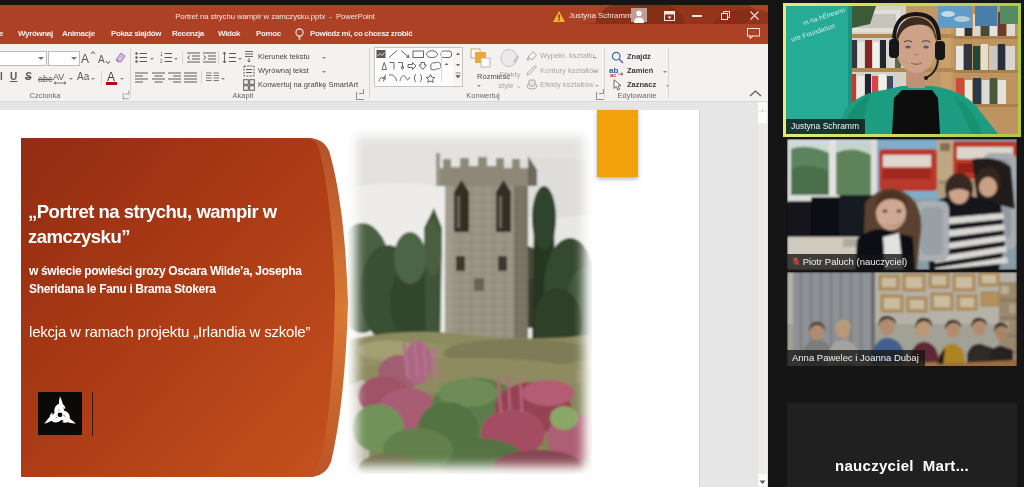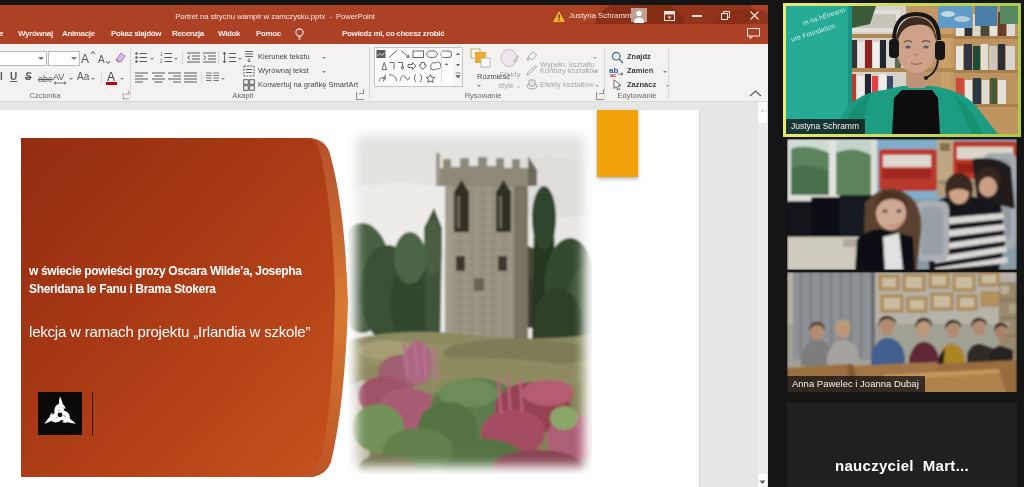--- a/index.html
+++ b/index.html
@@ -68,21 +68,21 @@
   <div class="tab" style="left:18px;">Wyrównaj</div>
   <div class="tab" style="left:62px;">Animacje</div>
   <div class="tab" style="left:111px;">Pokaz slajdów</div>
   <div class="tab" style="left:172px;">Recenzja</div>
   <div class="tab" style="left:218px;">Widok</div>
   <div class="tab" style="left:256px;">Pomoc</div>
   <svg class="abs" style="left:294px;top:4px;width:11px;height:13px" viewBox="0 0 11 13">
       <circle cx="5.5" cy="4.5" r="3.6" fill="none" stroke="#F6EDE9" stroke-width="1.1"></circle>
       <path d="M4 9 L7 9 M4.4 11 L6.6 11" stroke="#F6EDE9" stroke-width="1"></path>
     </svg>
-  <div class="tab" style="left:310px;margin-left:32px;">Powiedz mi, co chcesz zrobić</div>
+  <div class="tab" style="left:310px;">Powiedz mi, co chcesz zrobić</div>
   <svg class="abs" style="left:747px;top:4px;width:13px;height:11px" viewBox="0 0 13 11">
       <rect x="0.5" y="0.5" width="12" height="7.5" fill="none" stroke="#F6EDE9"></rect>
       <path d="M3 8 L3 10.8 L6 8" fill="none" stroke="#F6EDE9"></path>
     </svg>
 </div>
 
 <div class="abs" id="ribbon">
 
   <div class="combo" style="left:-6px;top:7px;width:51px;"></div>
   <div class="combo" style="left:48px;top:7px;width:30px;"></div>
@@ -227,34 +227,34 @@
   <svg class="abs" style="left:500px;top:4px;width:20px;height:20px" viewBox="0 0 20 20">
       <ellipse cx="9" cy="10" rx="8" ry="8.5" fill="#EFE6EE" stroke="#C9BFC8"></ellipse>
       <path d="M13 13 L18 7 L19 9 L15 15 Z" fill="#C9BFC8"></path>
     </svg>
   <div class="rtextd" style="left:485px;top:26px;width:50px;text-align:center;">Efekty</div>
   <div class="rtextd" style="left:485px;top:37px;width:50px;text-align:center;">style <span style="font-size:7px">⌄</span></div>
   <svg class="abs" style="left:526px;top:6px;width:12px;height:12px" viewBox="0 0 12 12">
       <path d="M2 7 L7 1.5 L10.5 5 L6 10 Z" fill="none" stroke="#AAA8A6"></path>
       <path d="M1 8 C0 10 2 11.5 3 10 C3.8 8.8 2 7.5 1 8 Z" fill="#AAA8A6"></path>
     </svg>
-  <div class="rtextd" style="left:540px;top:16px;text-align:center;">Wypełn. kształtu</div>
+  <div class="rtextd" style="left:540px;top:7px;text-align:center;">Wypełn. kształtu</div>
   <div class="dd" style="left:593px;top:13px;border-top-color:#AAA8A6;"></div>
   <svg class="abs" style="left:526px;top:20px;width:12px;height:12px" viewBox="0 0 12 12">
       <path d="M1 11 L3 10.5 L10.5 3 L9 1.5 L1.5 9 Z" fill="none" stroke="#AAA8A6"></path>
     </svg>
   <div class="rtextd" style="left:540px;top:22px;">Kontury kształtów</div>
   <div class="dd" style="left:593px;top:27px;border-top-color:#AAA8A6;"></div>
   <svg class="abs" style="left:526px;top:34px;width:12px;height:12px" viewBox="0 0 12 12">
       <ellipse cx="6" cy="8" rx="5" ry="3" fill="none" stroke="#AAA8A6"></ellipse>
       <rect x="3" y="2" width="6" height="6" rx="1" fill="#E8E6E4" stroke="#AAA8A6"></rect>
     </svg>
   <div class="rtextd" style="left:540px;top:36px;">Efekty kształtów</div>
   <div class="dd" style="left:595px;top:41px;border-top-color:#AAA8A6;"></div>
-  <div class="glabel" style="left:423px;">Rysowanie</div>
+  <div class="glabel" style="left:423px;">Konwertuj</div>
   <div class="launch" style="left:596px;top:48px;"></div>
   <div class="vsep" style="left:604px;top:4px;height:50px;"></div>
 
   <svg class="abs" style="left:611px;top:7px;width:13px;height:13px" viewBox="0 0 13 13">
       <circle cx="5.2" cy="5.2" r="3.8" fill="none" stroke="#3B6EA5" stroke-width="1.2"></circle>
       <path d="M8 8 L12 12" stroke="#3B6EA5" stroke-width="1.4"></path>
     </svg>
   <div class="rtext" style="left:627px;top:8px;font-weight:600;color:#3B3A39;">Znajdź</div>
   <svg class="abs" style="left:609px;top:21px;width:15px;height:12px" viewBox="0 0 15 12">
       <text x="0" y="8" font-size="8" font-weight="bold" fill="#2B579A" font-family="Liberation Sans">ab</text>
@@ -287,20 +287,21 @@
       </linearGradient>
       <linearGradient id="pb" x1="0" y1="0" x2="0" y2="1">
         <stop offset="0" stop-color="#B5502A"></stop>
           <stop offset="0.5" stop-color="#D87A33"></stop>
           <stop offset="1" stop-color="#BC5528"></stop>
       </linearGradient>
     </defs>
     <path d="M0,0 L290,0 Q305,2 309,16 Q324,70 327,165 Q324,265 310,324 Q305,337 292,339 L0,339 Z" fill="url(#pb)"></path>
     <path d="M0,0 L284,0 Q295,0 298,11 Q311,60 314,155 Q313,240 304,300 Q299,332 286,339 L0,339 Z" fill="url(#pg)"></path>
   </svg>
+  <div class="abs" style="left:28px;top:90px;width:290px;font-size:18.5px;font-weight:700;color:#FFFFFF;line-height:24.5px;letter-spacing:-0.5px;">„Portret na strychu, wampir w zamczysku”</div>
   <div class="abs" style="left:29px;top:153px;width:320px;font-size:12px;font-weight:700;color:#FFFFFF;line-height:17.5px;letter-spacing:-0.35px;">w świecie powieści grozy Oscara Wilde’a, Josepha<br>Sheridana le Fanu i Brama Stokera</div>
   <div class="abs" style="left:29px;top:213px;width:310px;font-size:15px;color:#FFFFFF;letter-spacing:-0.2px;">lekcja w ramach projektu „Irlandia w szkole”</div>
 
   <div class="abs" style="left:38px;top:282px;width:44px;height:43px;background:#0C0A08;">
     <svg style="width:44px;height:43px" viewBox="0 0 44 43">
       <g fill="#FFFFFF">
         <g transform="translate(22,22.5) scale(1.22)">
           <path id="bl" d="M0,-15 C3,-8 4,-3.5 2.8,1.5 C1.5,6 -3.8,8 -7,5.2 C-9.4,3 -8.6,-0.8 -5.6,-1.6 C-7.4,0.6 -6.5,3.2 -4,3.1 C-1.2,3 -0.2,-0.2 -0.7,-4 C-1.2,-8.3 -0.9,-11.5 0,-15 Z"></path>
           <path d="M0,-15 C3,-8 4,-3.5 2.8,1.5 C1.5,6 -3.8,8 -7,5.2 C-9.4,3 -8.6,-0.8 -5.6,-1.6 C-7.4,0.6 -6.5,3.2 -4,3.1 C-1.2,3 -0.2,-0.2 -0.7,-4 C-1.2,-8.3 -0.9,-11.5 0,-15 Z" transform="rotate(120)"></path>
           <path d="M0,-15 C3,-8 4,-3.5 2.8,1.5 C1.5,6 -3.8,8 -7,5.2 C-9.4,3 -8.6,-0.8 -5.6,-1.6 C-7.4,0.6 -6.5,3.2 -4,3.1 C-1.2,3 -0.2,-0.2 -0.7,-4 C-1.2,-8.3 -0.9,-11.5 0,-15 Z" transform="rotate(240)"></path>
@@ -574,22 +575,28 @@
         <ellipse cx="112" cy="72" rx="2.6" ry="1.6" fill="#3A3A42"></ellipse>
       </g>
     </g>
     <rect x="0" y="0" width="230" height="131" fill="#14120E" opacity="0.05"></rect>
     <defs>
         <filter id="vb2" x="-5%" y="-5%" width="110%" height="110%">
           <feGaussianBlur stdDeviation="0.8"></feGaussianBlur>
         </filter>
       </defs>
   </svg>
-</div>
-<div class="video" id="v3" style="top:272px;height:120px;">
+  <div class="nlabel"><svg style="width:8px;height:9px;vertical-align:-1px" viewBox="0 0 8 9">
+        <rect x="2.6" y="0.5" width="2.8" height="4.5" rx="1.4" fill="#D84A40"></rect>
+        <path d="M1.2 3.5 Q1.2 6.5 4 6.5 Q6.8 6.5 6.8 3.5" stroke="#D84A40" stroke-width="0.9" fill="none"></path>
+        <path d="M4 6.5 L4 8.2" stroke="#D84A40" stroke-width="0.9"></path>
+        <path d="M0.8 0.5 L7.2 8.0" stroke="#D84A40" stroke-width="1.1"></path>
+      </svg> Piotr Paluch (nauczyciel)</div>
+</div>
+<div class="video" id="v3" style="top:272px;height:94px;">
   <svg style="width:230px;height:127px" viewBox="0 0 230 127">
     <g filter="url(#vb3)">
       <rect x="0" y="0" width="230" height="127" fill="#C8C4B8"></rect>
       <rect x="0" y="52" width="230" height="75" fill="#B2B2A4"></rect>
       <rect x="6" y="0" width="80" height="88" fill="#9BA0A4"></rect>
       <path d="M14 0 V86 M24 0 V86 M34 0 V86 M44 0 V86 M54 0 V86 M64 0 V86 M74 0 V86" stroke="#878C90" stroke-width="2.5"></path>
       <rect x="84" y="0" width="4" height="90" fill="#70747A"></rect>
       <g fill="#C4A066" stroke="#A8854A" stroke-width="0.8">
         <rect x="92" y="3" width="20" height="15"></rect>
           <rect x="116" y="2" width="22" height="17"></rect>

